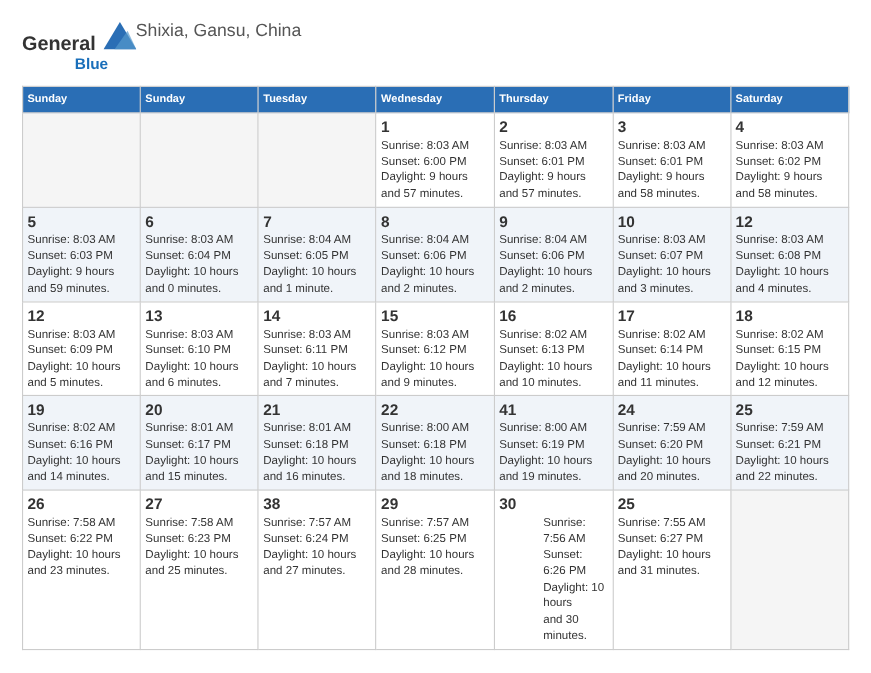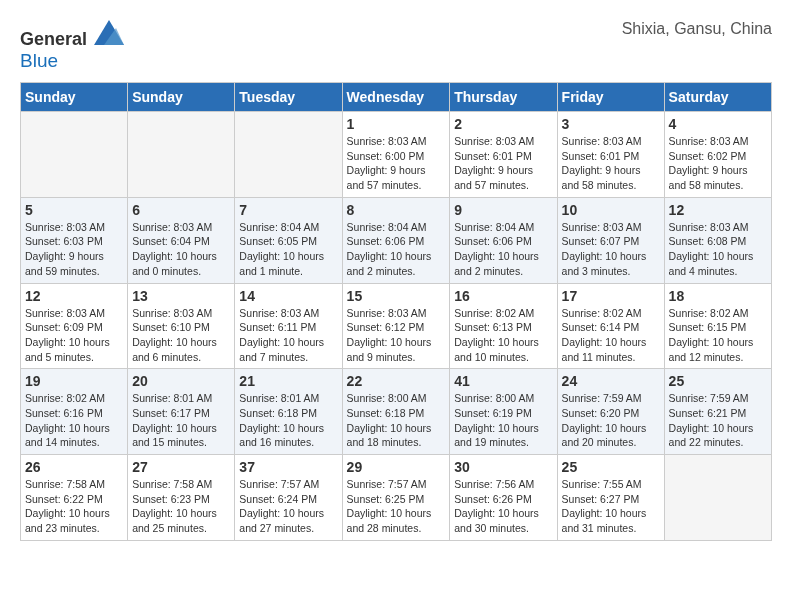--- a/index.html
+++ b/index.html
@@ -5,37 +5,37 @@
     * { box-sizing: border-box; margin: 0; padding: 0; }
     body {
       font-family: Arial, sans-serif;
       background: #fff;
       width: 792px;
       min-height: 612px;
       padding: 20px;
     }
     .header {
       display: flex;
-      justify-content: space-between;
       align-items: flex-start;
       margin-bottom: 10px;
     }
     .logo {
       display: flex;
       align-items: center;
     }
     .logo-text-general {
       font-size: 18px;
       font-weight: bold;
       color: #333;
     }
     .logo-text-blue {
-      font-size: 19px;
-      font-weight: normal;
+      font-size: 14px;
+      font-weight: bold;
       color: #1a6fba;
+      margin-left: 48px;
     }
     .logo-icon {
       width: 30px;
       height: 25px;
       margin-left: 2px;
     }
     .title-block {
       text-align: right;
     }
     .calendar-title {
@@ -50,21 +50,21 @@
     table {
       width: 100%;
       border-collapse: collapse;
       font-size: 11px;
     }
     thead tr th {
       background-color: #2a6eb5;
       color: white;
       padding: 6px 4px;
       text-align: left;
-      font-size: 14px;
+      font-size: 10px;
       font-weight: bold;
       border: 1px solid #ccc;
     }
     tbody tr td {
       border: 1px solid #ccc;
       padding: 4px;
       vertical-align: top;
       width: 108px;
       min-height: 90px;
       background: #fff;
@@ -319,36 +319,36 @@
 and 23 minutes.</div>
         </td>
         <td>
           <span class="day-number">27</span>
           <div class="day-info" style="white-space: pre-line;">Sunrise: 7:58 AM
 Sunset: 6:23 PM
 Daylight: 10 hours
 and 25 minutes.</div>
         </td>
         <td>
-          <span class="day-number">37</span>
+          <span class="day-number">38</span>
           <div class="day-info" style="white-space: pre-line;">Sunrise: 7:57 AM
 Sunset: 6:24 PM
 Daylight: 10 hours
 and 27 minutes.</div>
         </td>
         <td>
           <span class="day-number">29</span>
           <div class="day-info" style="white-space: pre-line;">Sunrise: 7:57 AM
 Sunset: 6:25 PM
 Daylight: 10 hours
 and 28 minutes.</div>
         </td>
         <td>
           <span class="day-number">30</span>
-          <div class="day-info" style="white-space: pre-line;">Sunrise: 7:56 AM
+          <div class="day-info" style="white-space: pre-line; margin-left: 40px;">Sunrise: 7:56 AM
 Sunset: 6:26 PM
 Daylight: 10 hours
 and 30 minutes.</div>
         </td>
         <td>
           <span class="day-number">25</span>
           <div class="day-info" style="white-space: pre-line;">Sunrise: 7:55 AM
 Sunset: 6:27 PM
 Daylight: 10 hours
 and 31 minutes.</div>

